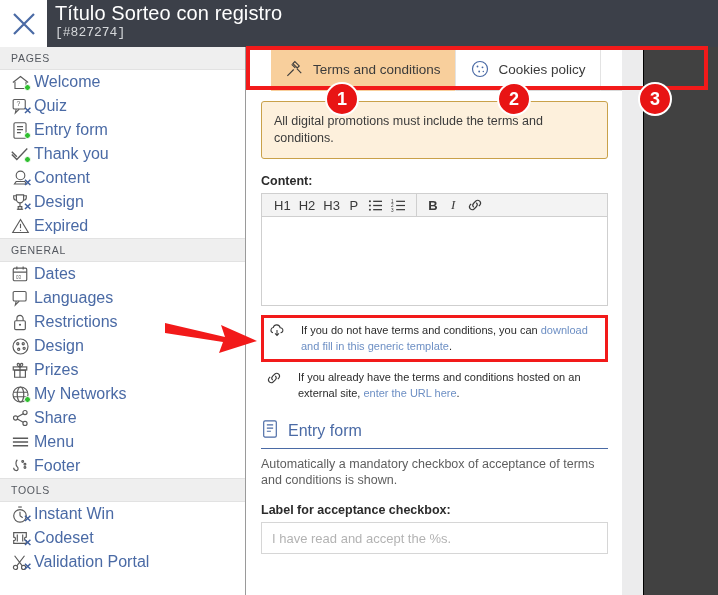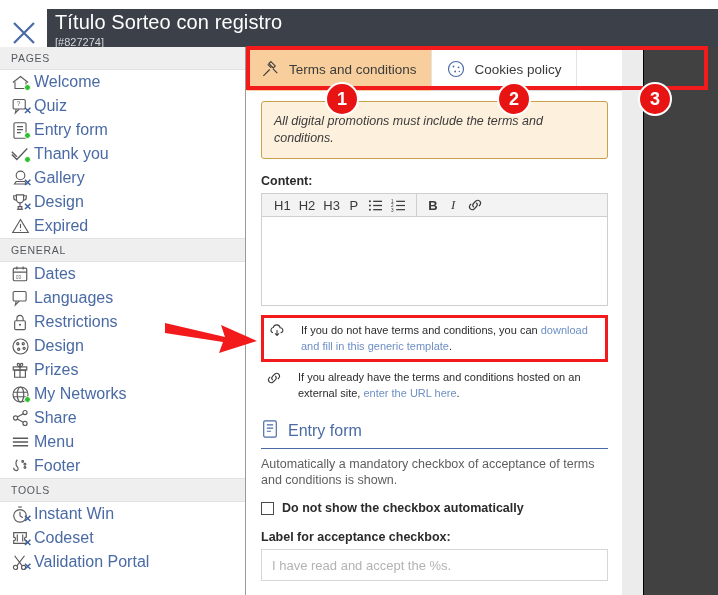--- a/index.html
+++ b/index.html
@@ -6,29 +6,29 @@
   html, body {
     margin: 0; padding: 0;
     width: 718px; height: 595px;
     overflow: hidden;
     font-family: "Liberation Sans", sans-serif;
     background: #ffffff;
   }
   #app { position: relative; width: 718px; height: 595px; overflow: hidden; background:#fff; }
 
   
-  .topbar { position:absolute; left:0; top:0; width:718px; height:47px; background:#3c4049;margin-top:9px; }
+  .topbar { position:absolute; left:0; top:0; width:718px; height:47px; background:#3c4049; }
   .close-cell {
     position:absolute; left:0; top:0; width:47px; height:47px;
     background:#ffffff; display:flex; align-items:center; justify-content:center;
   }
   .close-cell svg { display:block; }
   .title-wrap { position:absolute; left:55px; top:1px; }
   .title-main { color:#ffffff; font-size:20px; line-height:24px; letter-spacing:.1px; white-space:nowrap; }
-  .title-sub  { color:#d5d7da; font-size:11px; line-height:14px; margin-top:1px; }
+  .title-sub  { color:#d5d7da; font-size:13px; line-height:14px; margin-top:1px;font-family:Liberation Mono, monospace; }
 
   
   .sidebar {
     position:absolute; left:0; top:47px; width:246px; height:548px;
     background:#ffffff; border-right:1px solid #9a9a9a; overflow:hidden;
   }
   .sec-head {
     background:#efefef; color:#54585f; font-size:10.5px; letter-spacing:.7px;
     padding:5px 0 5px 11px; border-top:1px solid #e2e2e2; border-bottom:1px solid #e2e2e2;
   }
@@ -50,34 +50,34 @@
     position:absolute; right:0px; bottom:1px; width:7px; height:7px;
     border-radius:50%; background:#2fbf2f; border:1px solid #ffffff;
   }
   .dot-off {
     position:absolute; right:-1px; bottom:0px; font-size:10px; line-height:10px;
     color:#3f5f9c; font-weight:bold;
   }
 
   
   .main { position:absolute; left:247px; top:47px; width:375px; height:548px; background:#ffffff; overflow:hidden; }
-  .tabs { display:flex; height:44px; border-bottom:1px solid #dadada; background:#ffffff; }
+  .tabs { display:flex; height:44px; border-bottom:1px solid #dadada; background:#ffffff;margin-left:24px; }
   .tab {
     display:flex; align-items:center; justify-content:center; gap:9px;
     flex:0 0 auto; padding:0 14px; height:44px; cursor:pointer;
     border-right:1px solid #e3e3e3; font-size:13.5px; color:#3b3b3b;
   }
   .tab.active { background:#f8cf9c; }
   .tab svg { display:block; }
 
   .body-pad { padding:10px 14px 0 14px; }
 
   .notice {
     background:#fdf0dc; border:1px solid #c9a14a; border-radius:3px;
-    padding:11px 12px; font-size:12.5px; line-height:17px; color:#3b3b3b;font-style:italic;
+    padding:11px 12px; font-size:12.5px; line-height:17px; color:#3b3b3b;
   }
 
   .field-label { font-size:12.5px; font-weight:bold; color:#2b2b2b; margin:15px 0 5px 0; }
 
   .editor { border:1px solid #cfcfcf; background:#6d28d9; }
   .editor-toolbar {
     display:flex; align-items:center; height:23px; background:#f3f3f3;
     border-bottom:1px solid #cfcfcf; padding-left:8px; gap:0;
   }
   .tb-btn {
@@ -194,21 +194,21 @@
           <span class="nav-lbl">Thank you</span>
         </div>
         <div class="nav-item plain">
           <span class="nav-ico">
             <svg width="19" height="18" viewBox="0 0 22 20" fill="none" stroke="#5a5a5a" stroke-width="1.3">
               <circle cx="11" cy="7" r="5"></circle>
               <path d="M4 17 h14 l-2-3 H6 Z"></path>
             </svg>
             <span class="dot-off">✕</span>
           </span>
-          <span class="nav-lbl">Gallery</span>
+          <span class="nav-lbl">Content</span>
         </div>
         <div class="nav-item plain">
           <span class="nav-ico">
             <svg width="18" height="19" viewBox="0 0 20 21" fill="none" stroke="#5a5a5a" stroke-width="1.3">
               <path d="M6 2 h8 v5 a4 4 0 0 1-8 0 Z"></path>
               <path d="M6 3 H3 v2 a3 3 0 0 0 3 3"></path>
               <path d="M14 3 h3 v2 a3 3 0 0 1-3 3"></path>
               <path d="M10 11 v4 M6.5 18 h7"></path>
               <path d="M8 15 h4 v3 h-4 Z"></path>
             </svg>
@@ -457,24 +457,20 @@
           <svg width="18" height="20" viewBox="0 0 20 22" fill="none" stroke="#4a6aa5" stroke-width="1.3">
             <rect x="3" y="2" width="14" height="18" rx="1.5"></rect>
             <path d="M6.5 6.5 H13.5 M6.5 10 H13.5 M6.5 13.5 H11"></path>
           </svg>
         </span>
         <span>Entry form</span>
       </div>
 
       <div class="sec-desc">Automatically a mandatory checkbox of acceptance of terms and conditions is shown.</div>
 
-      <div class="cbrow">
-        <span class="cbox"></span>
-        <span class="cblabel">Do not show the checkbox automatically</span>
-      </div>
 
       <div class="field-label">Label for acceptance checkbox:</div>
       <input class="textinput" type="text" placeholder="I have read and accept the %s." style="">
     </div>
   </div>
 
   <div class="rail-gap"></div>
   <div class="rail-dark"></div>
 
   <div class="hl-tabs"></div>

